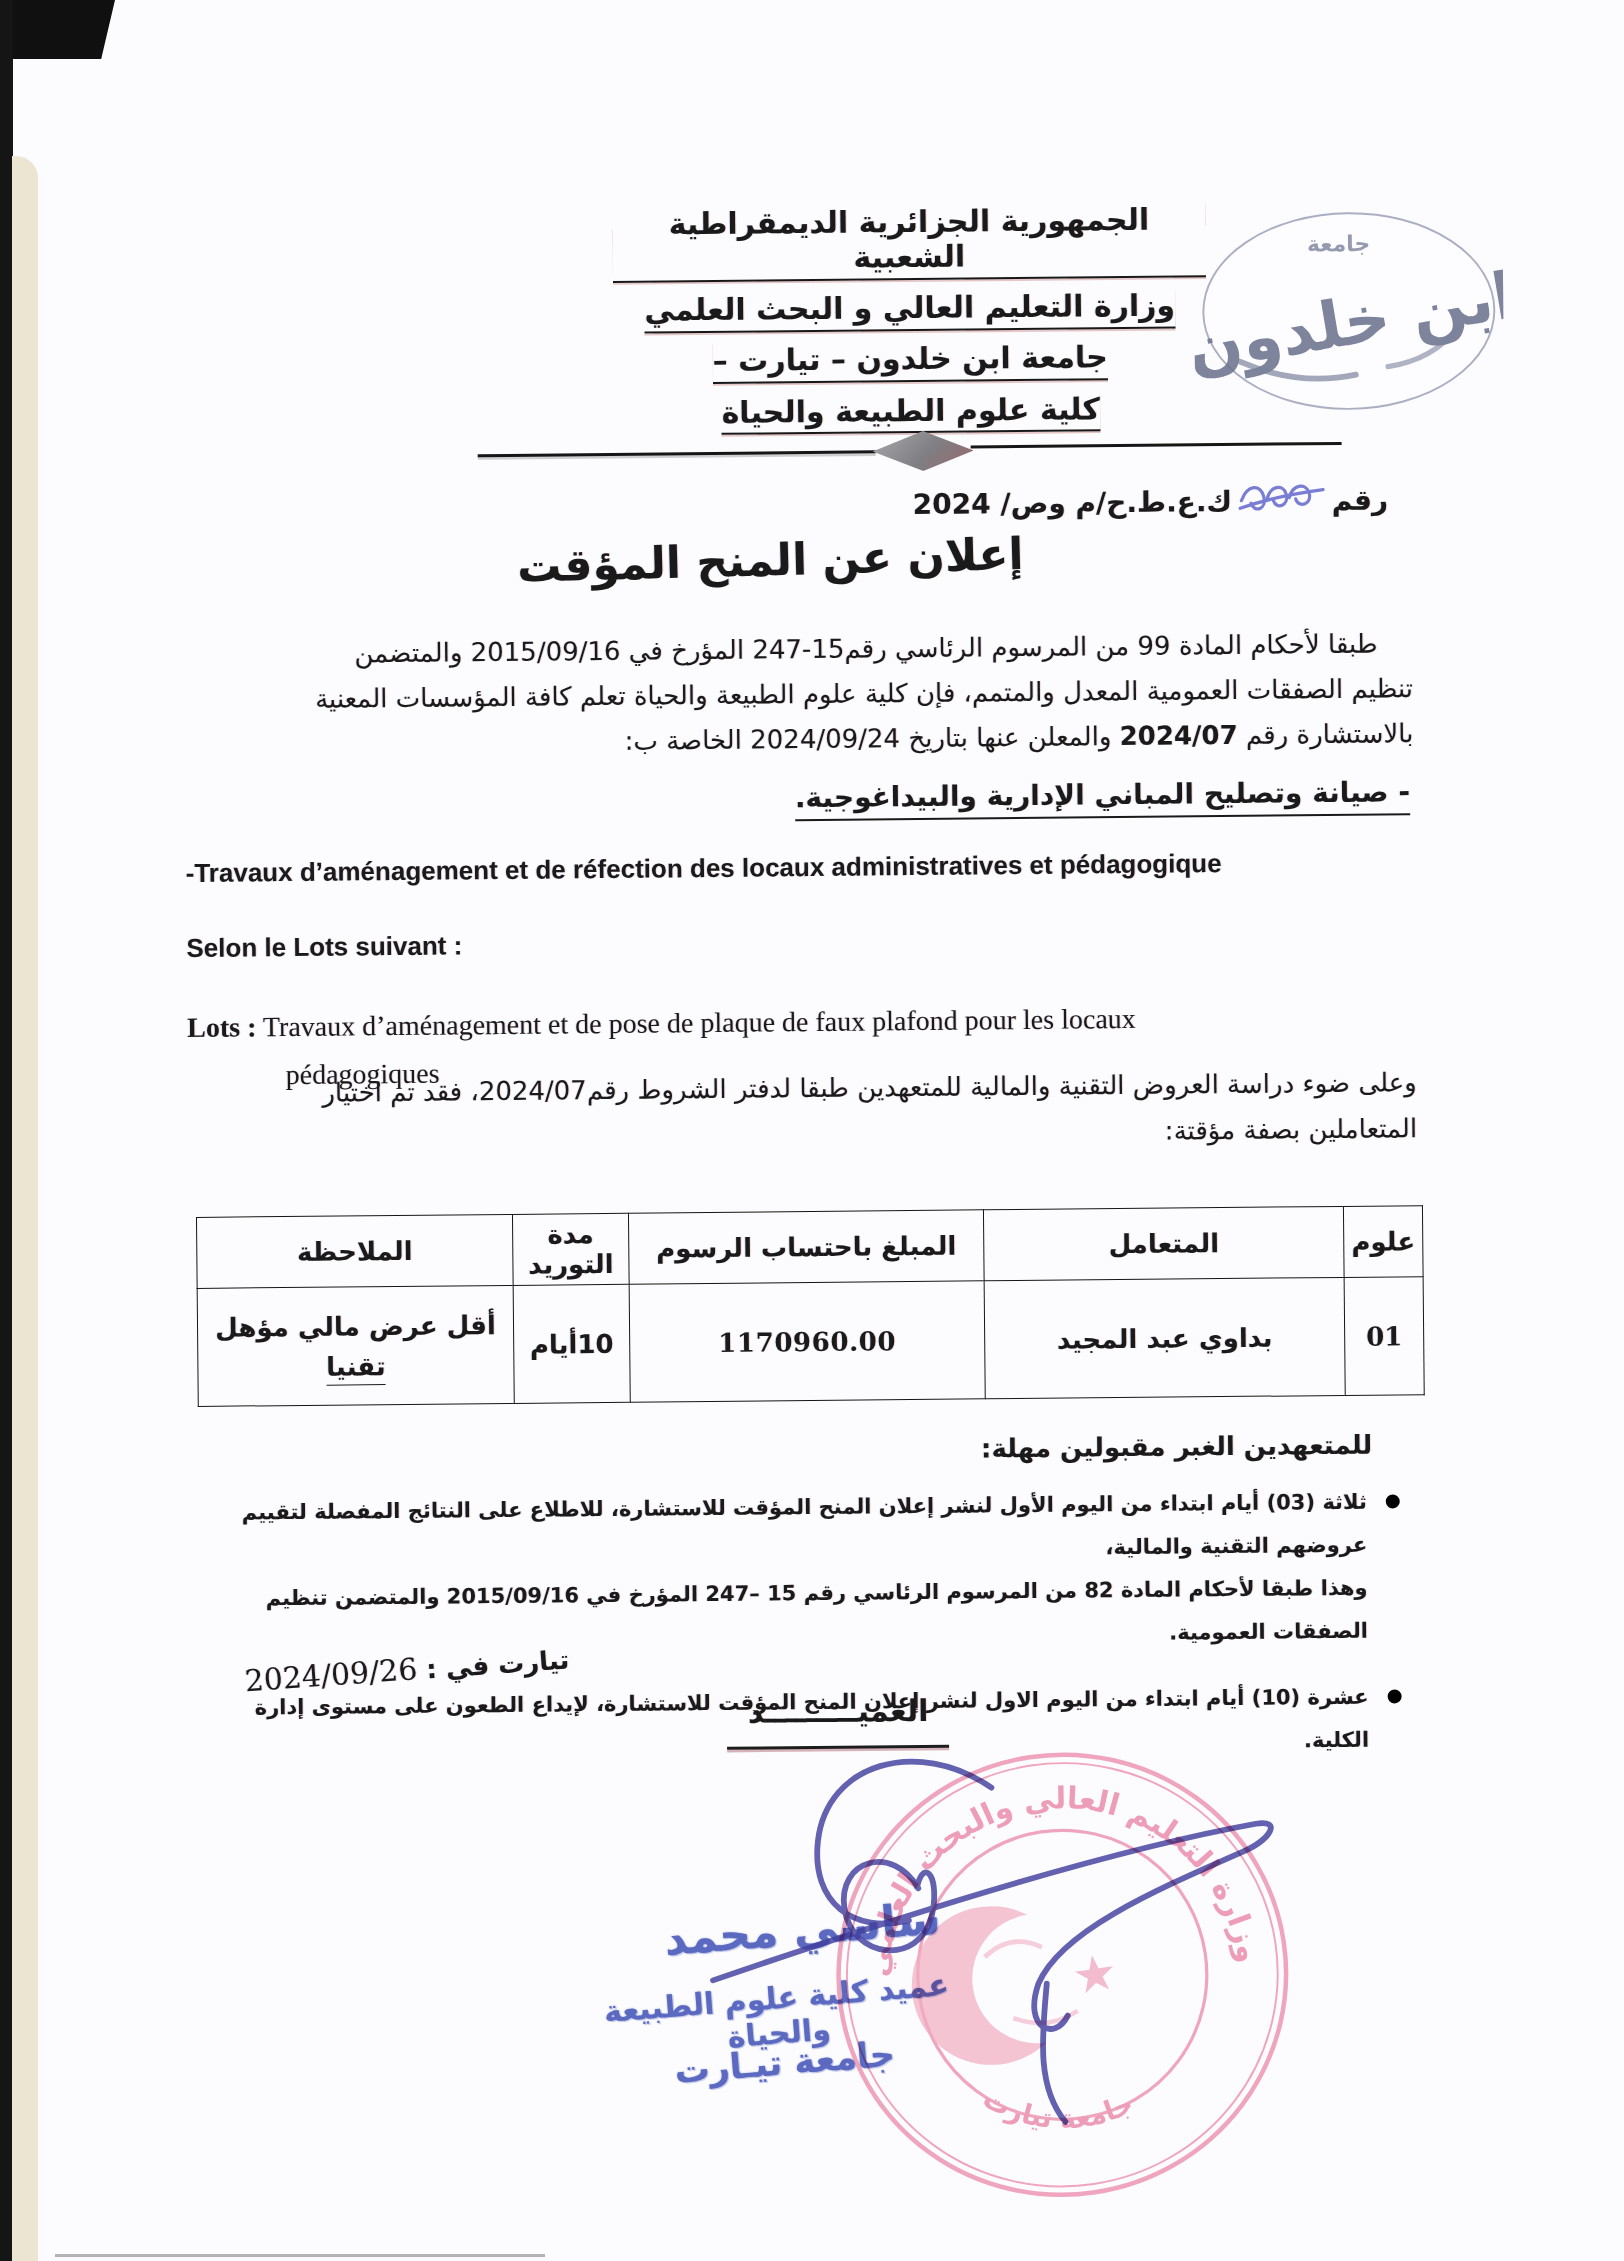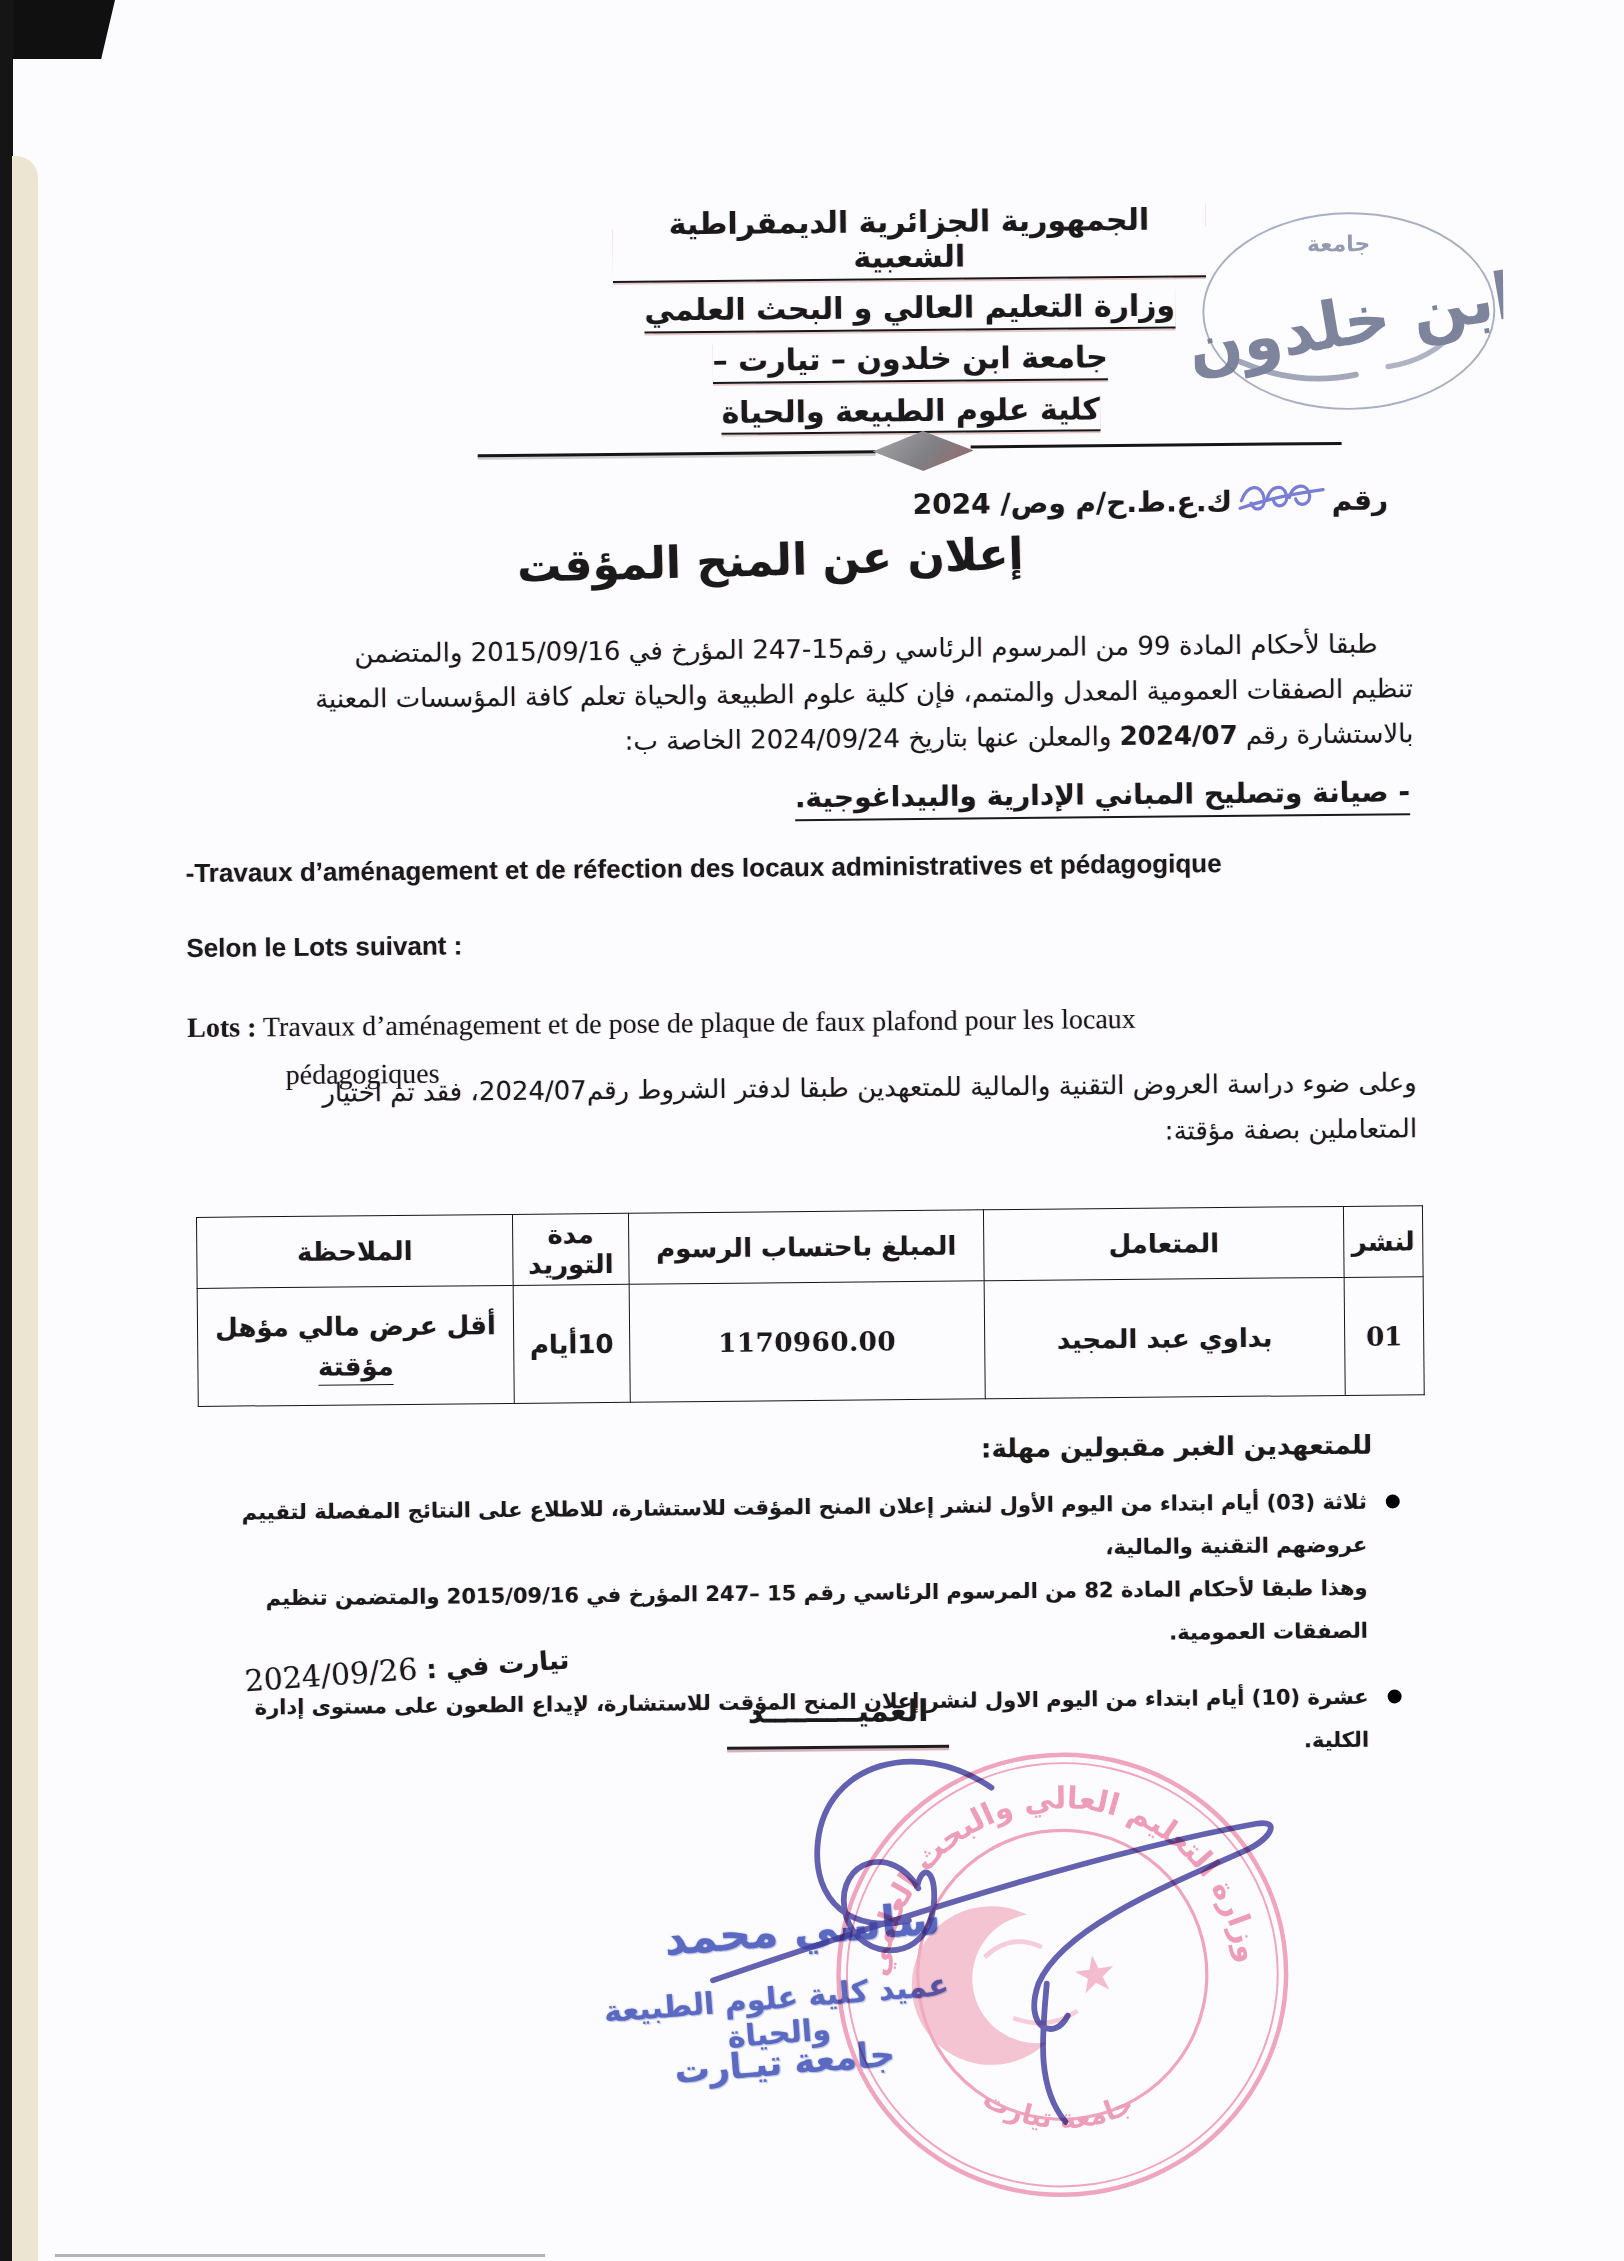--- a/index.html
+++ b/index.html
@@ -165,34 +165,34 @@
     <table class="award ink">
       <colgroup>
         <col style="width:79px">
           <col style="width:360px">
           <col style="width:355px">
           <col style="width:116px">
           <col style="width:316px">
       </colgroup>
       <tbody>
           <tr>
-        <th>لنشر</th>
+        <th>علوم</th>
         <th>المتعامل</th>
         <th>المبلغ باحتساب الرسوم</th>
         <th>مدة التوريد</th>
         <th>الملاحظة</th>
       </tr>
       <tr>
         <td class="num01">01</td>
         <td>بداوي عبد المجيد</td>
         <td class="amount">1170960.00</td>
         <td>10أيام</td>
         <td class="remark">
           <div>أقل عرض مالي مؤهل</div>
-          <div><span class="u">مؤقتة</span></div>
+          <div><span class="u">تقنيا</span></div>
         </td>
       </tr>
     </tbody>
       </table>
 
     <div class="deadline-intro ink">للمتعهدين الغبر مقبولين مهلة:</div>
 
     <div class="bullets">
       <div class="bullet ink">
         <span class="dot"></span>

